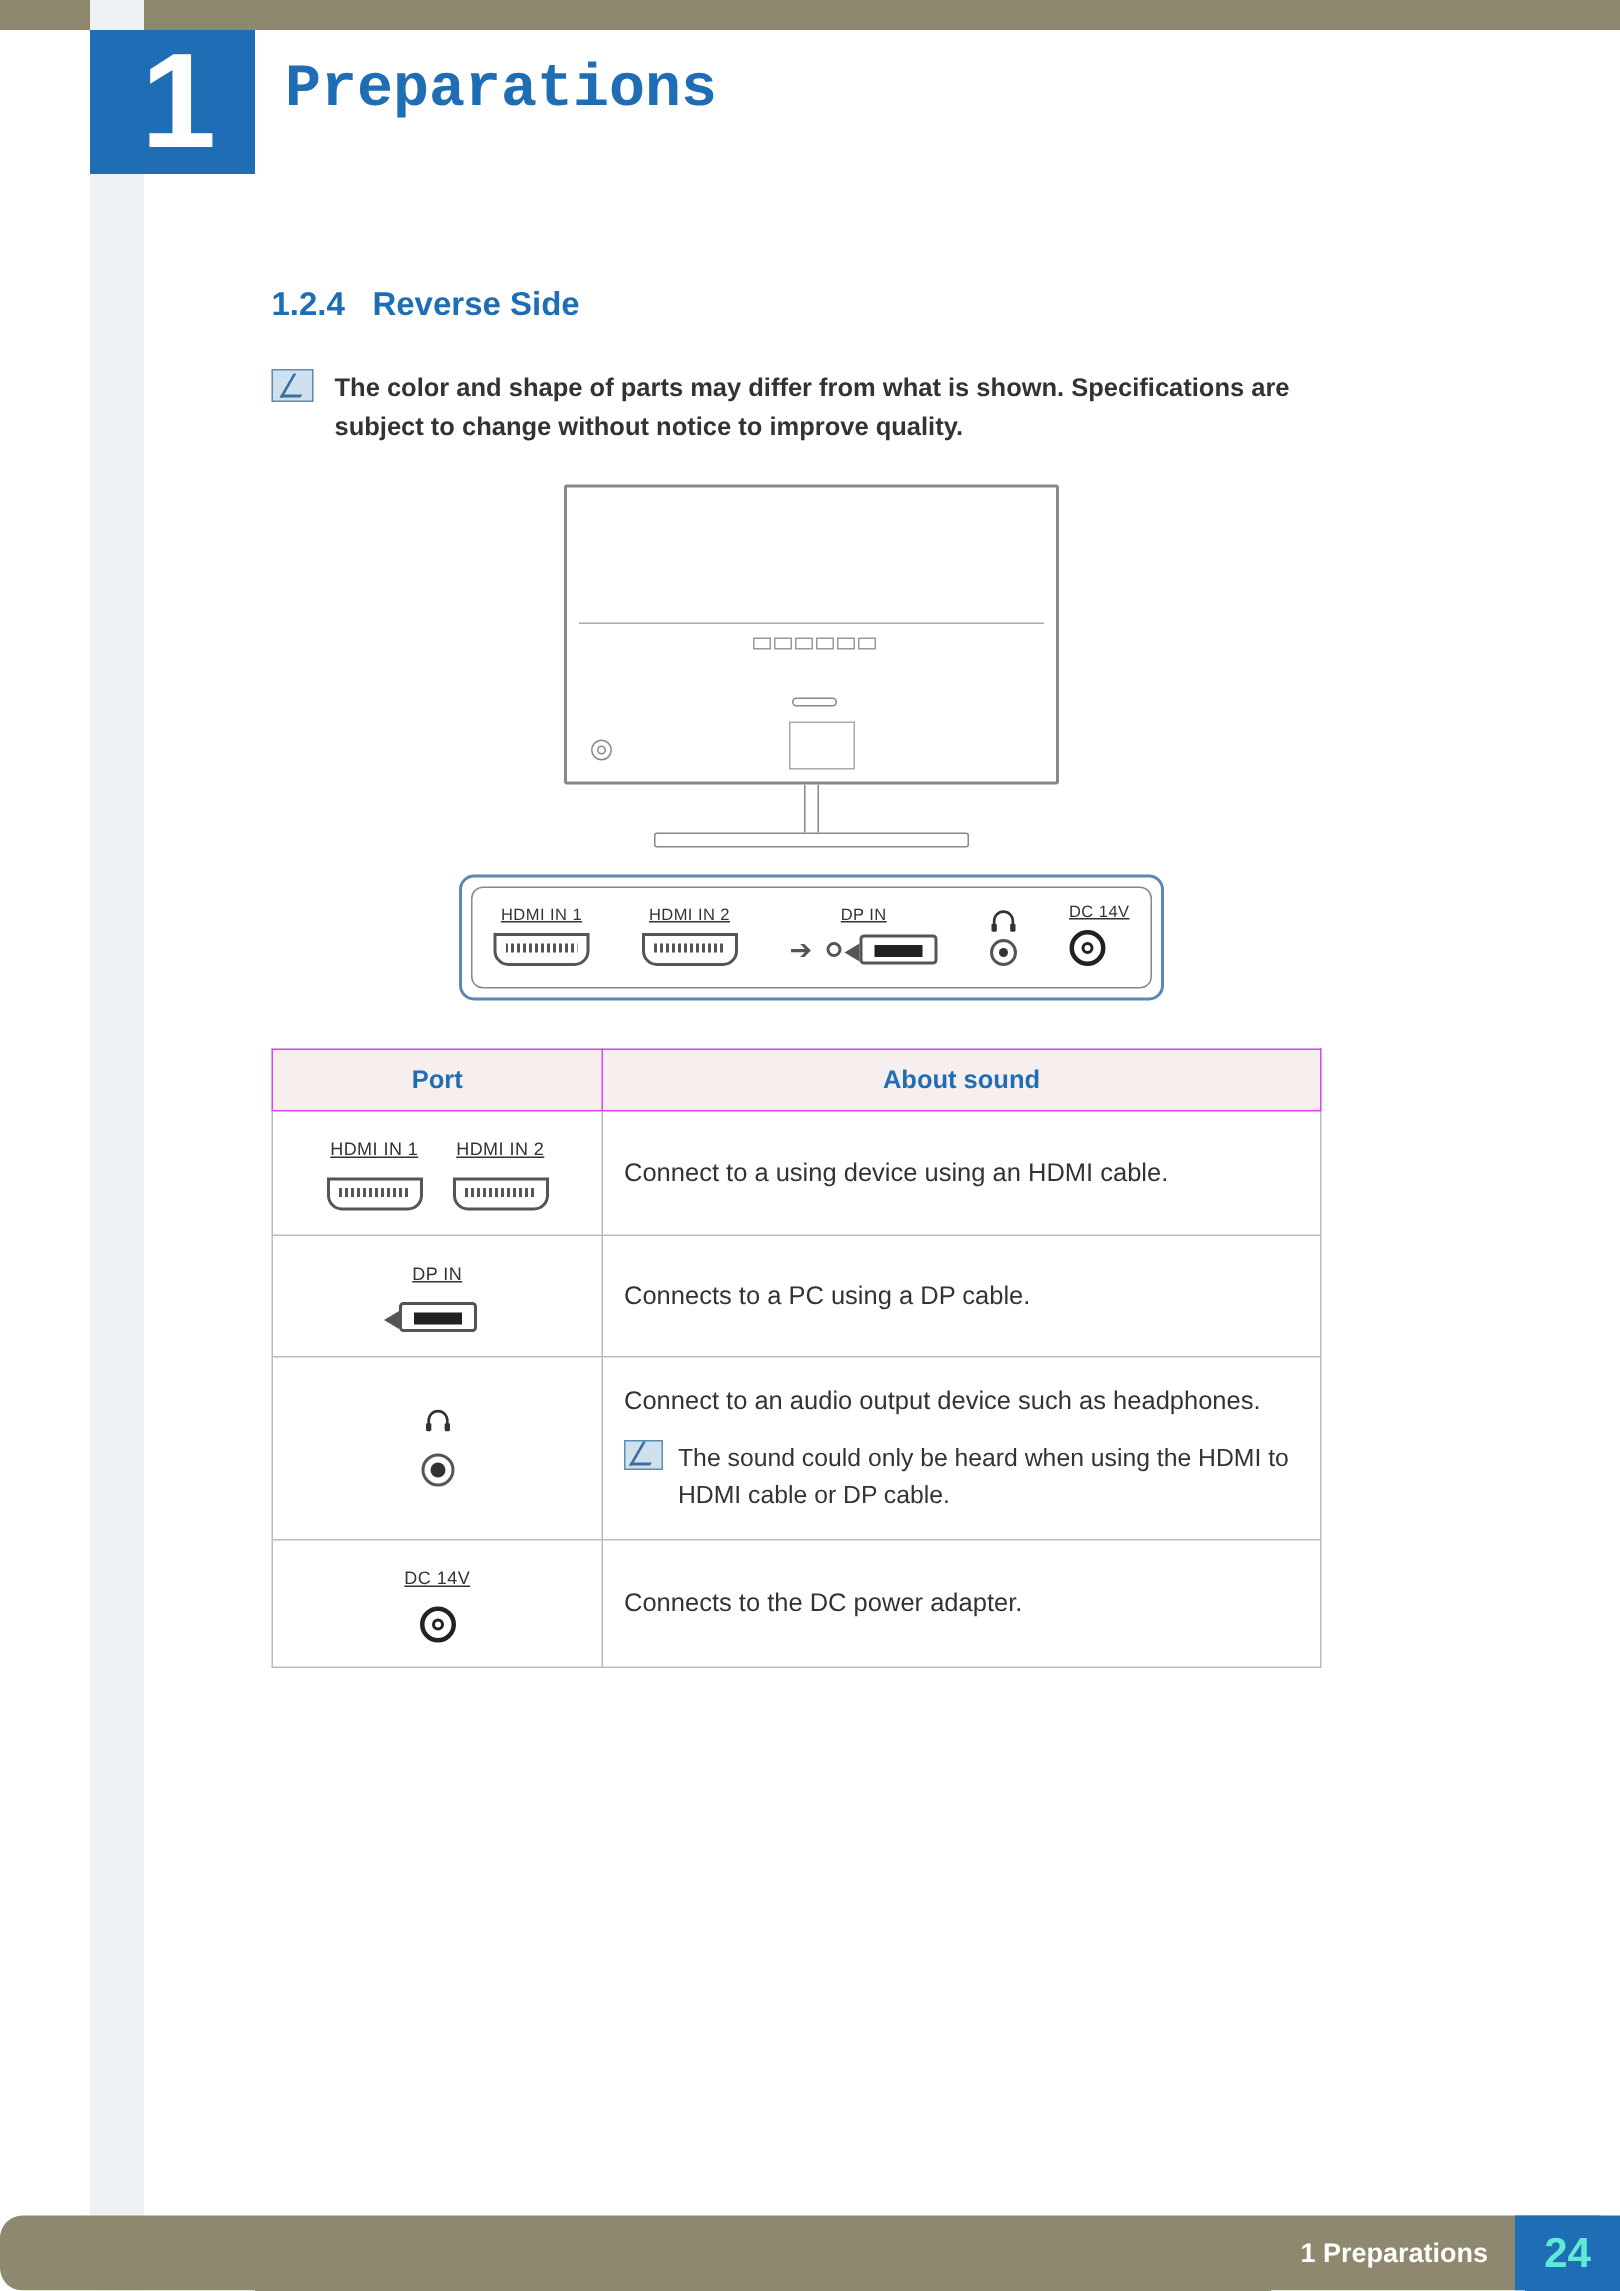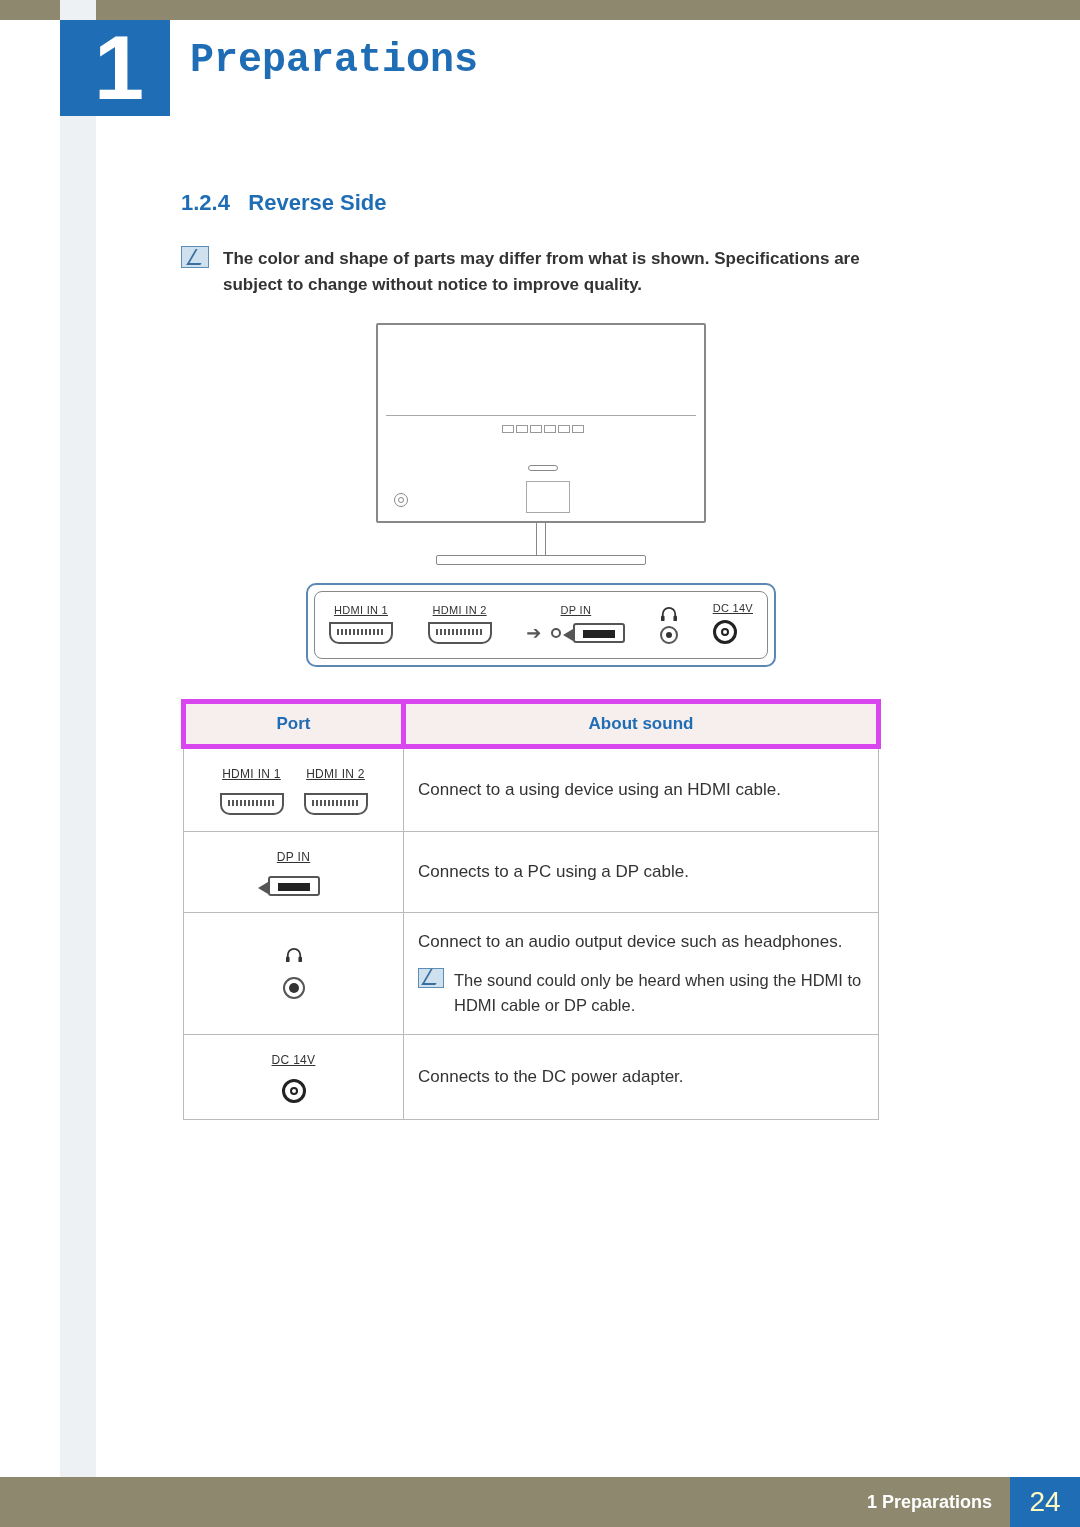--- a/index.html
+++ b/index.html
@@ -200,21 +200,21 @@
     width: 700px;
     margin: 32px auto 0 0;
     border-collapse: collapse;
     font-size: 17px;
   }
   table.port-table th {
     background: #f7eeee;
     color: #1f6db5;
     font-weight: 600;
     padding: 10px 8px;
-    border: 5px solid #d946ef;
+    border: 1px solid #d946ef;
     text-align: center;
   }
   table.port-table td {
     border: 1px solid #bbb;
     padding: 16px 14px;
     vertical-align: middle;
     color: #333;
     line-height: 1.5;
   }
   td.port-cell { width: 220px; text-align: center; }
@@ -227,29 +227,30 @@
 
   .footer {
     position: absolute;
     bottom: 0; left: 0; width: 100%;
     height: 50px;
     background: #8d886e;
     display: flex;
     align-items: center;
     justify-content: flex-end;
     padding-right: 0;
+    border-radius: 15px;
   }
   .footer-chapter {
     color: #fff; font-size: 18px; font-weight: 600;
     padding-right: 18px;
   }
   .footer-pagebox {
     background: #1f6db5;
     width: 70px; height: 50px;
-    color: #fef9c3; font-size: 28px; font-weight: normal;
+    color: #5eead4; font-size: 28px; font-weight: bold;
     display:flex; align-items:center; justify-content:center;
   }
   .hp-icon-svg { width:18px; height:16px; }
 </style>
 </head>
 <body>
 
 <div class="top-bar"></div>
 <div class="side-bar"></div>
 

